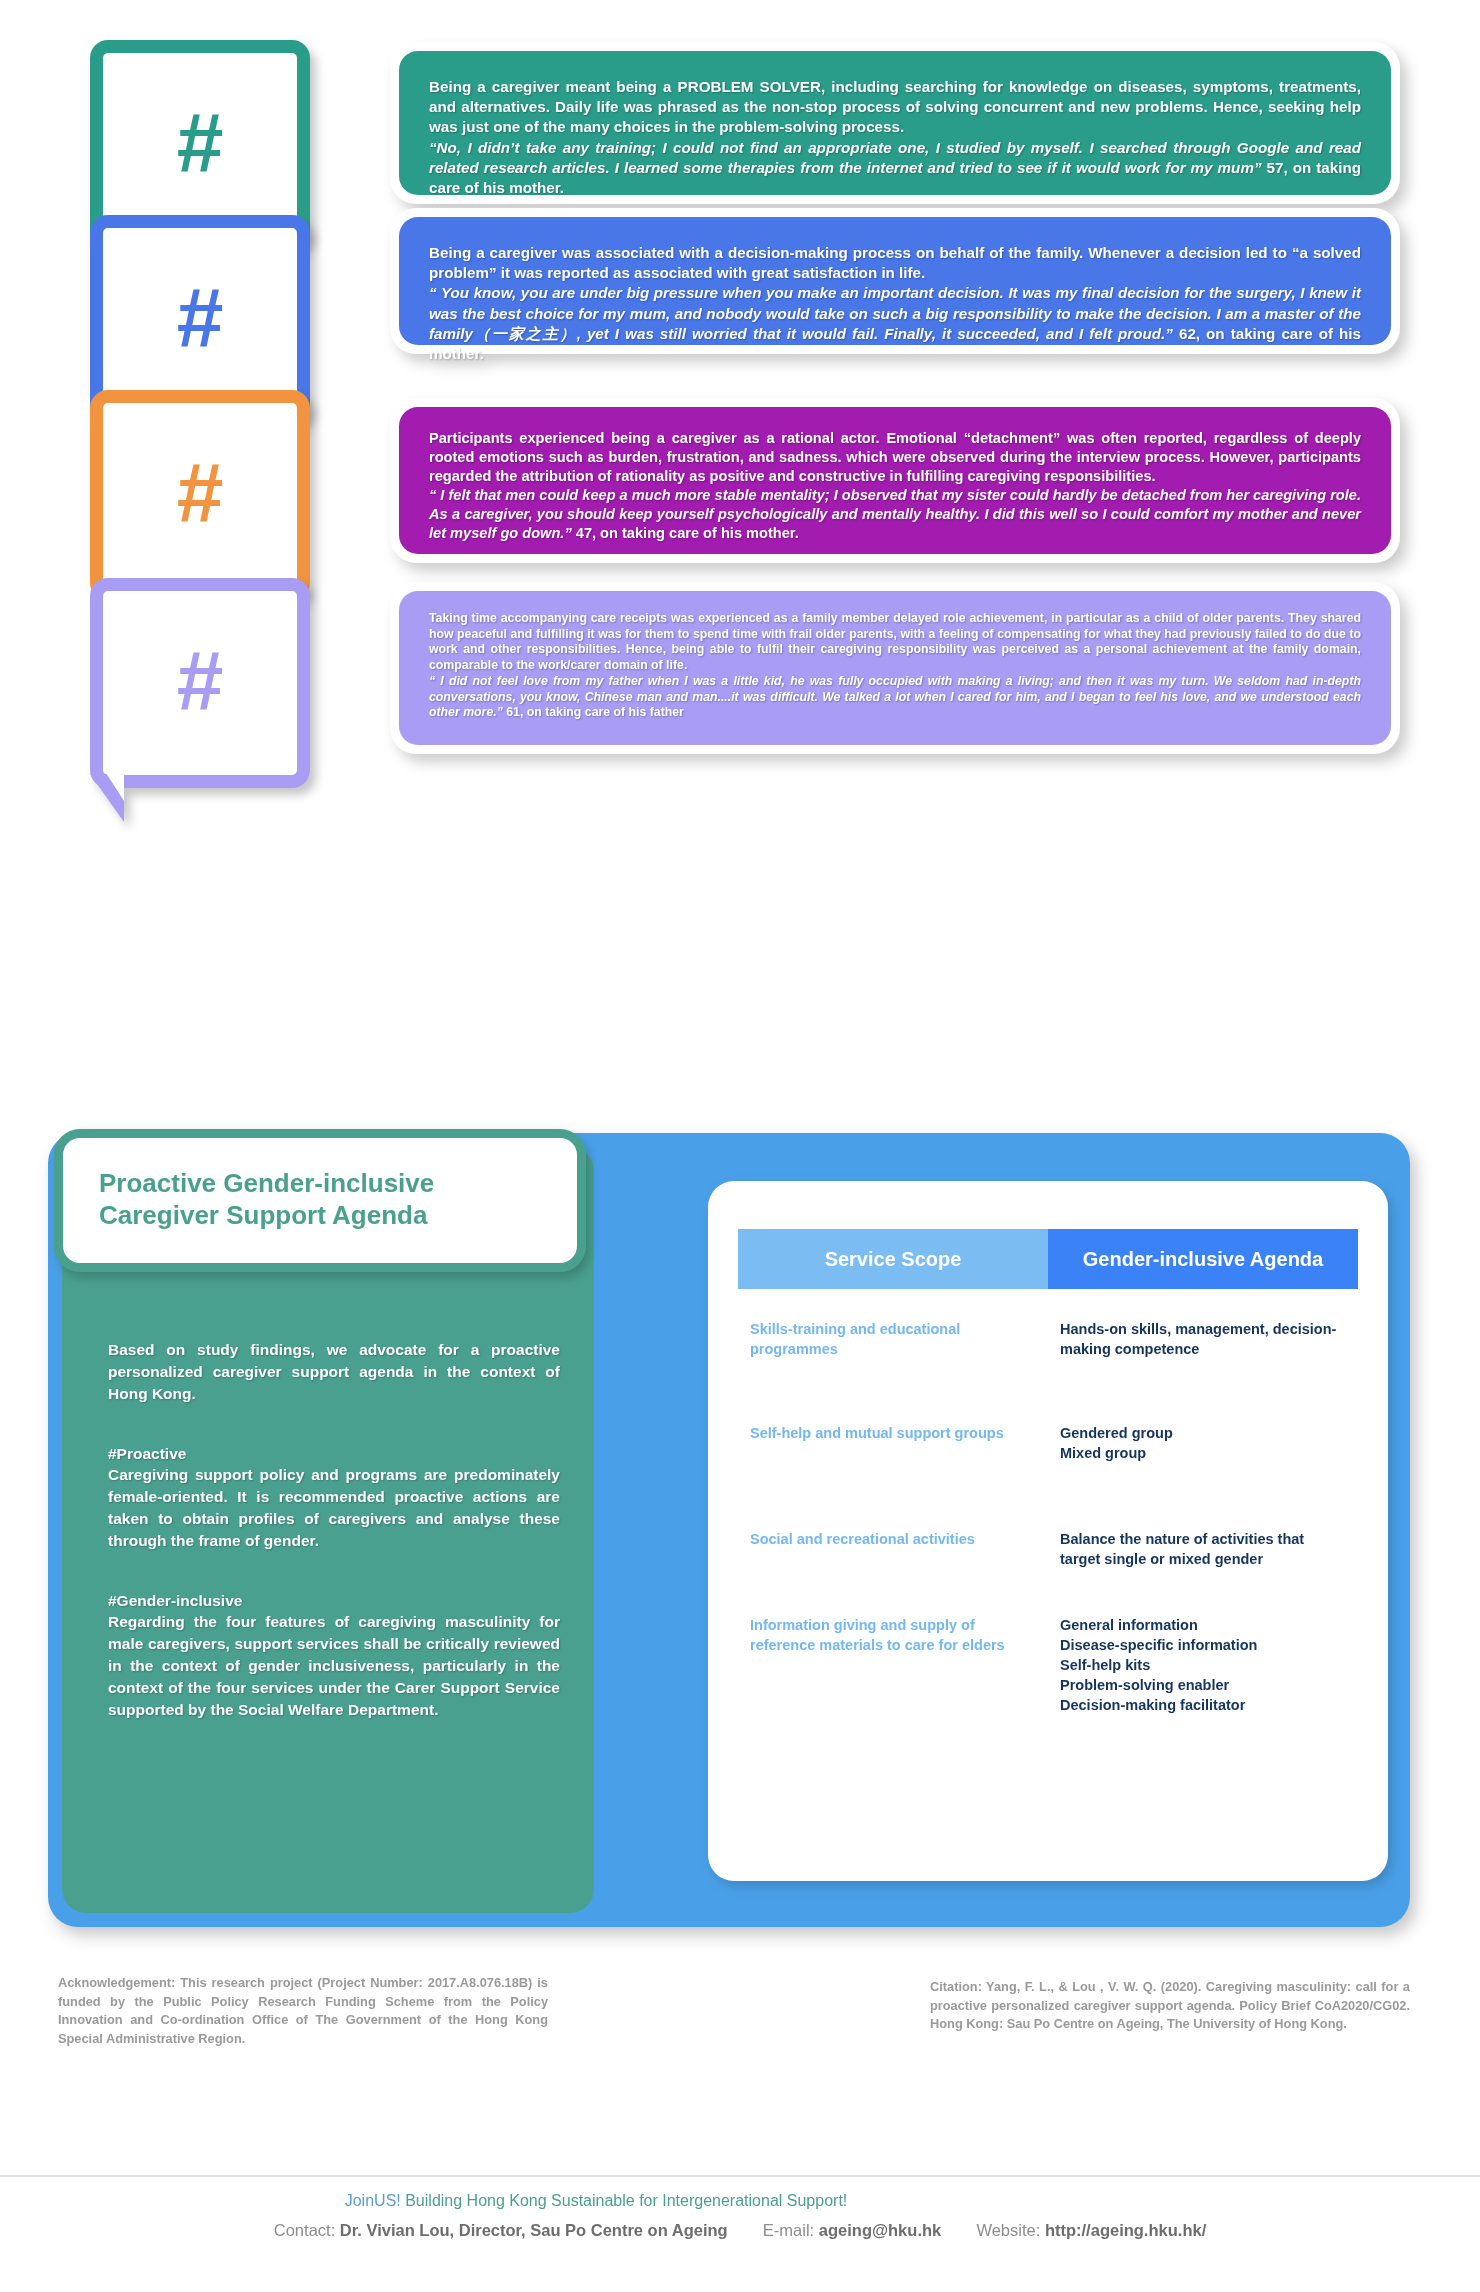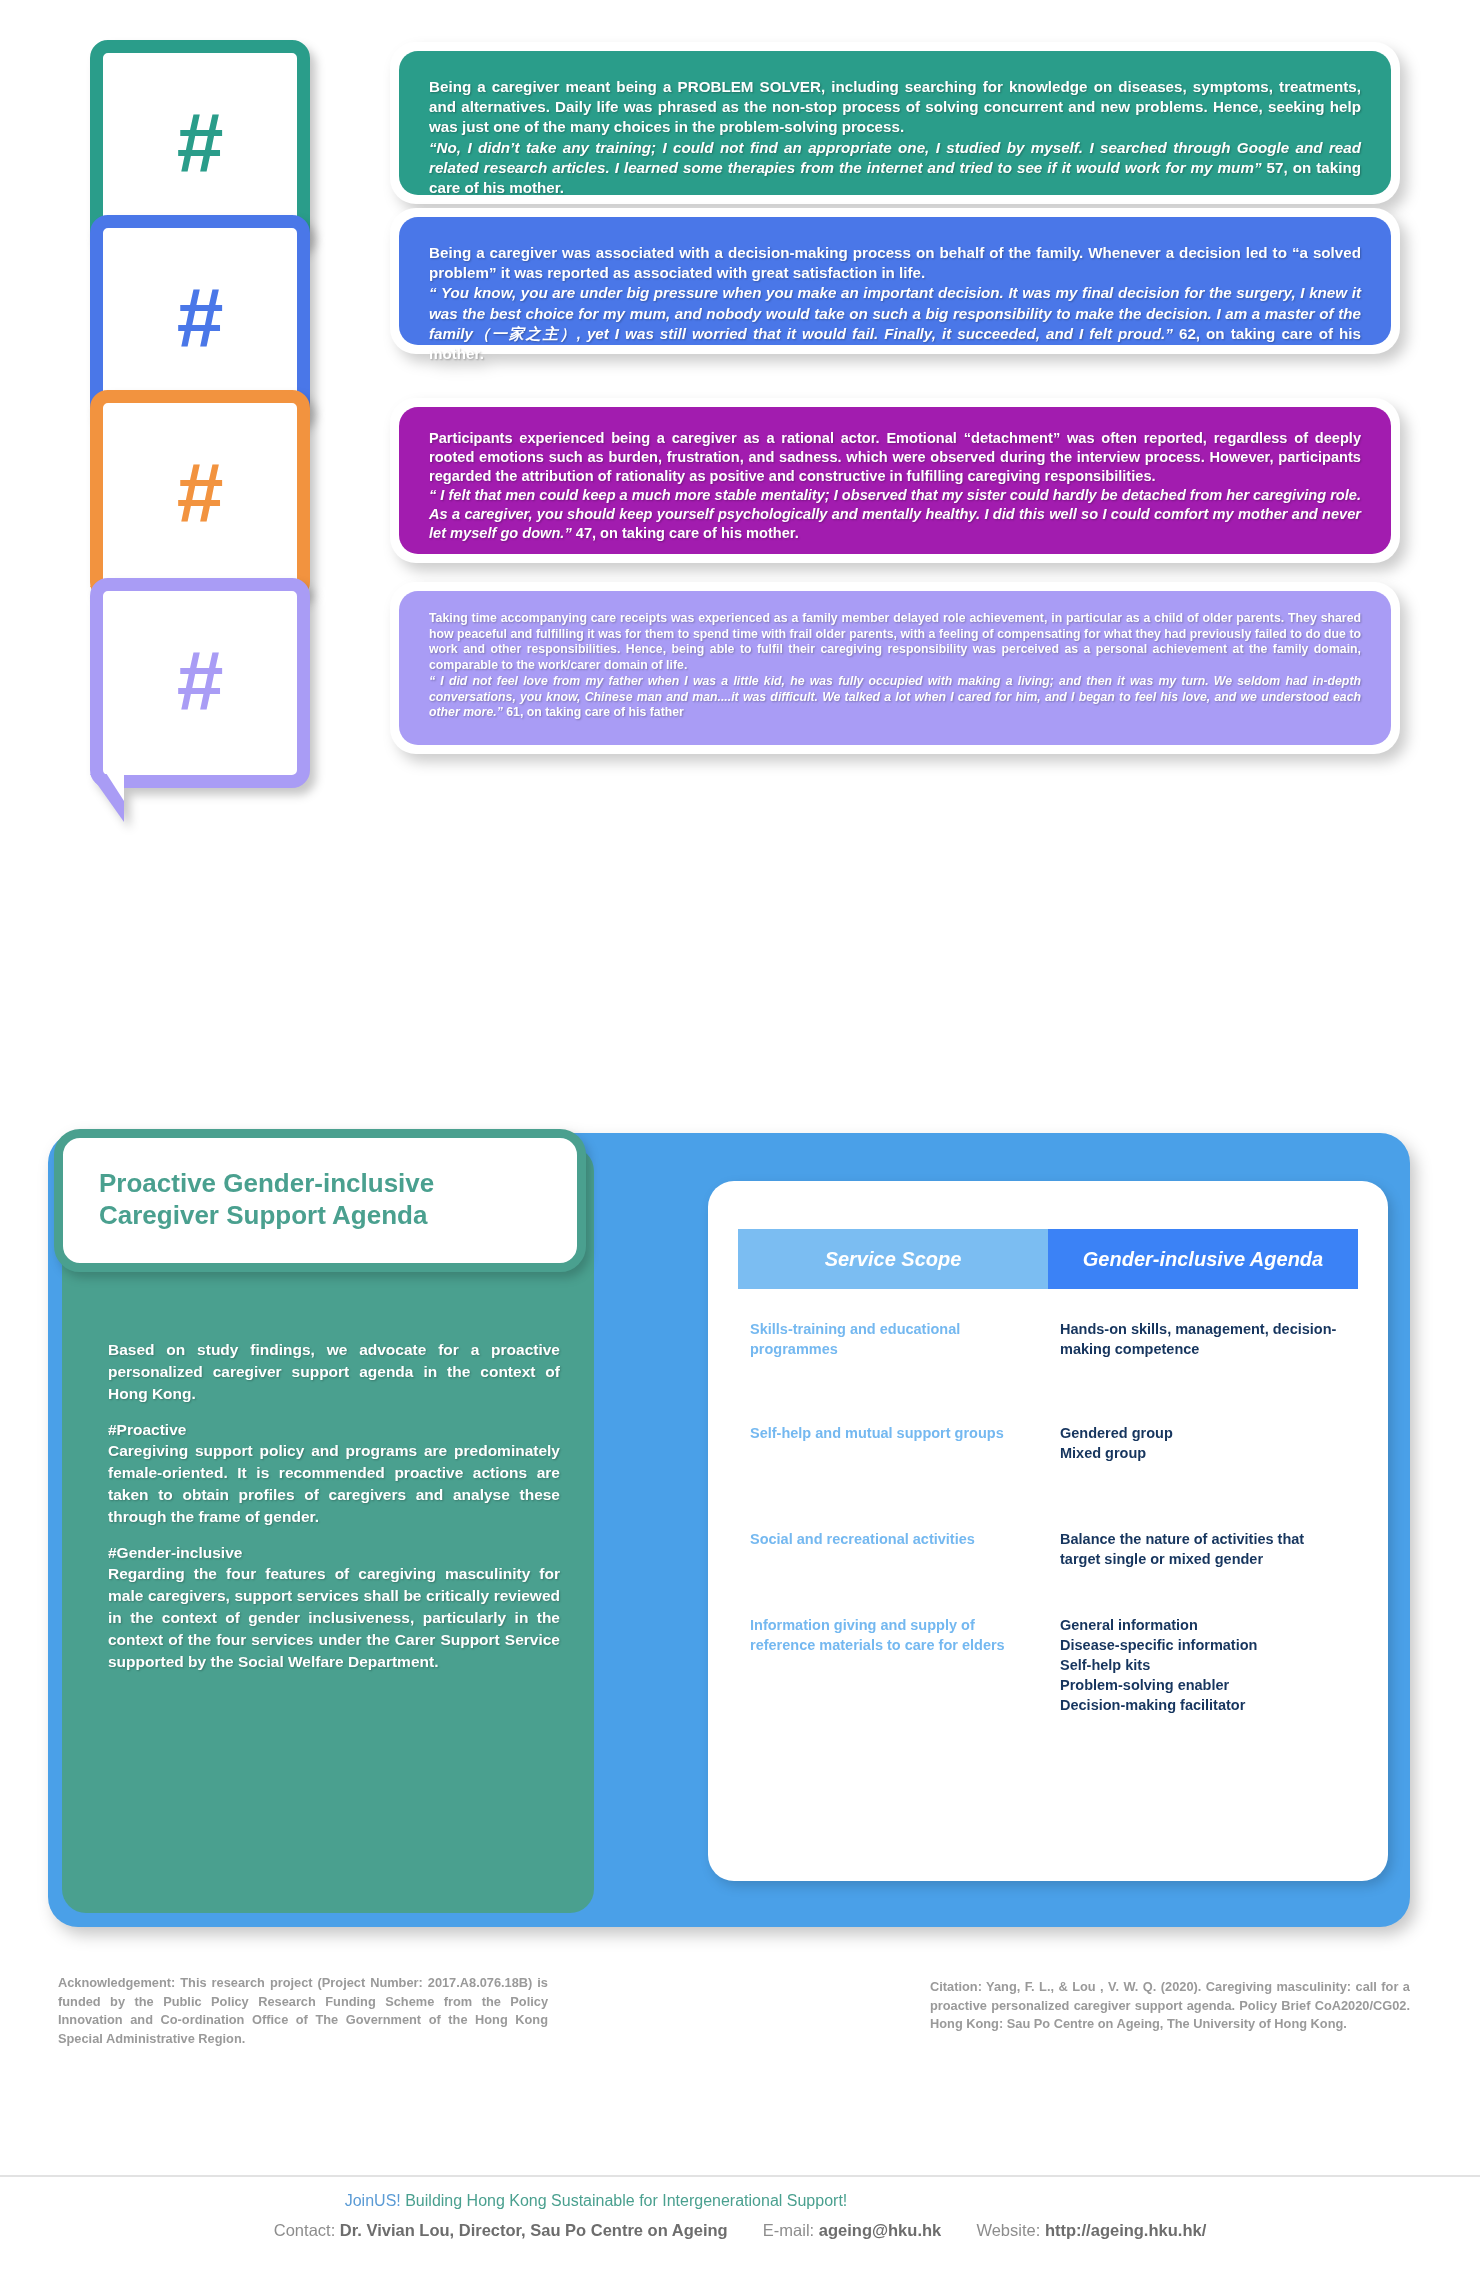--- a/index.html
+++ b/index.html
@@ -99,21 +99,21 @@
     position:absolute;left:46px;top:192px;right:34px;
     color:#ffffff;
   }
   .body-p{
     margin:0 0 8px 0;
     font-size:15.5px;line-height:1.42;font-weight:bold;
     text-align:justify;text-justify:inter-word;
     text-shadow:1px 1px 2px rgba(0,0,0,.25);
   }
   .body-h{
-    margin:16px 0 1px 0;
+    margin:40px 0 1px 0;
     font-size:15.5px;font-weight:bold;
     text-shadow:1px 1px 2px rgba(0,0,0,.25);
   }
   #agenda-right{
     position:absolute;left:660px;top:48px;
     width:680px;height:700px;
     box-sizing:border-box;
     background:#ffffff;
     border-radius:26px;
     filter:drop-shadow(4px 5px 6px rgba(0,0,0,.16));
@@ -122,21 +122,20 @@
     position:absolute;left:30px;top:48px;
     width:620px;
     border-collapse:collapse;
     table-layout:fixed;
   }
   #svc-table th{
     padding:18px 10px;
     font-size:20px;font-weight:bold;color:#ffffff;
     text-align:center;vertical-align:middle;
     line-height:1.22;
-    font-style:italic;
   }
   #svc-table th.h1{background:#7bbdf2;}
   #svc-table th.h2{background:#3b82f6;}
   #svc-table td{
     padding:26px 12px 26px 12px;
     vertical-align:top;
     font-size:14.5px;font-weight:bold;line-height:1.38;
   }
   #svc-table td.c1{color:#74b8f0;width:50%;padding-left:12px;}
   #svc-table td.c2{color:#16355e;width:50%;padding-left:24px;}

